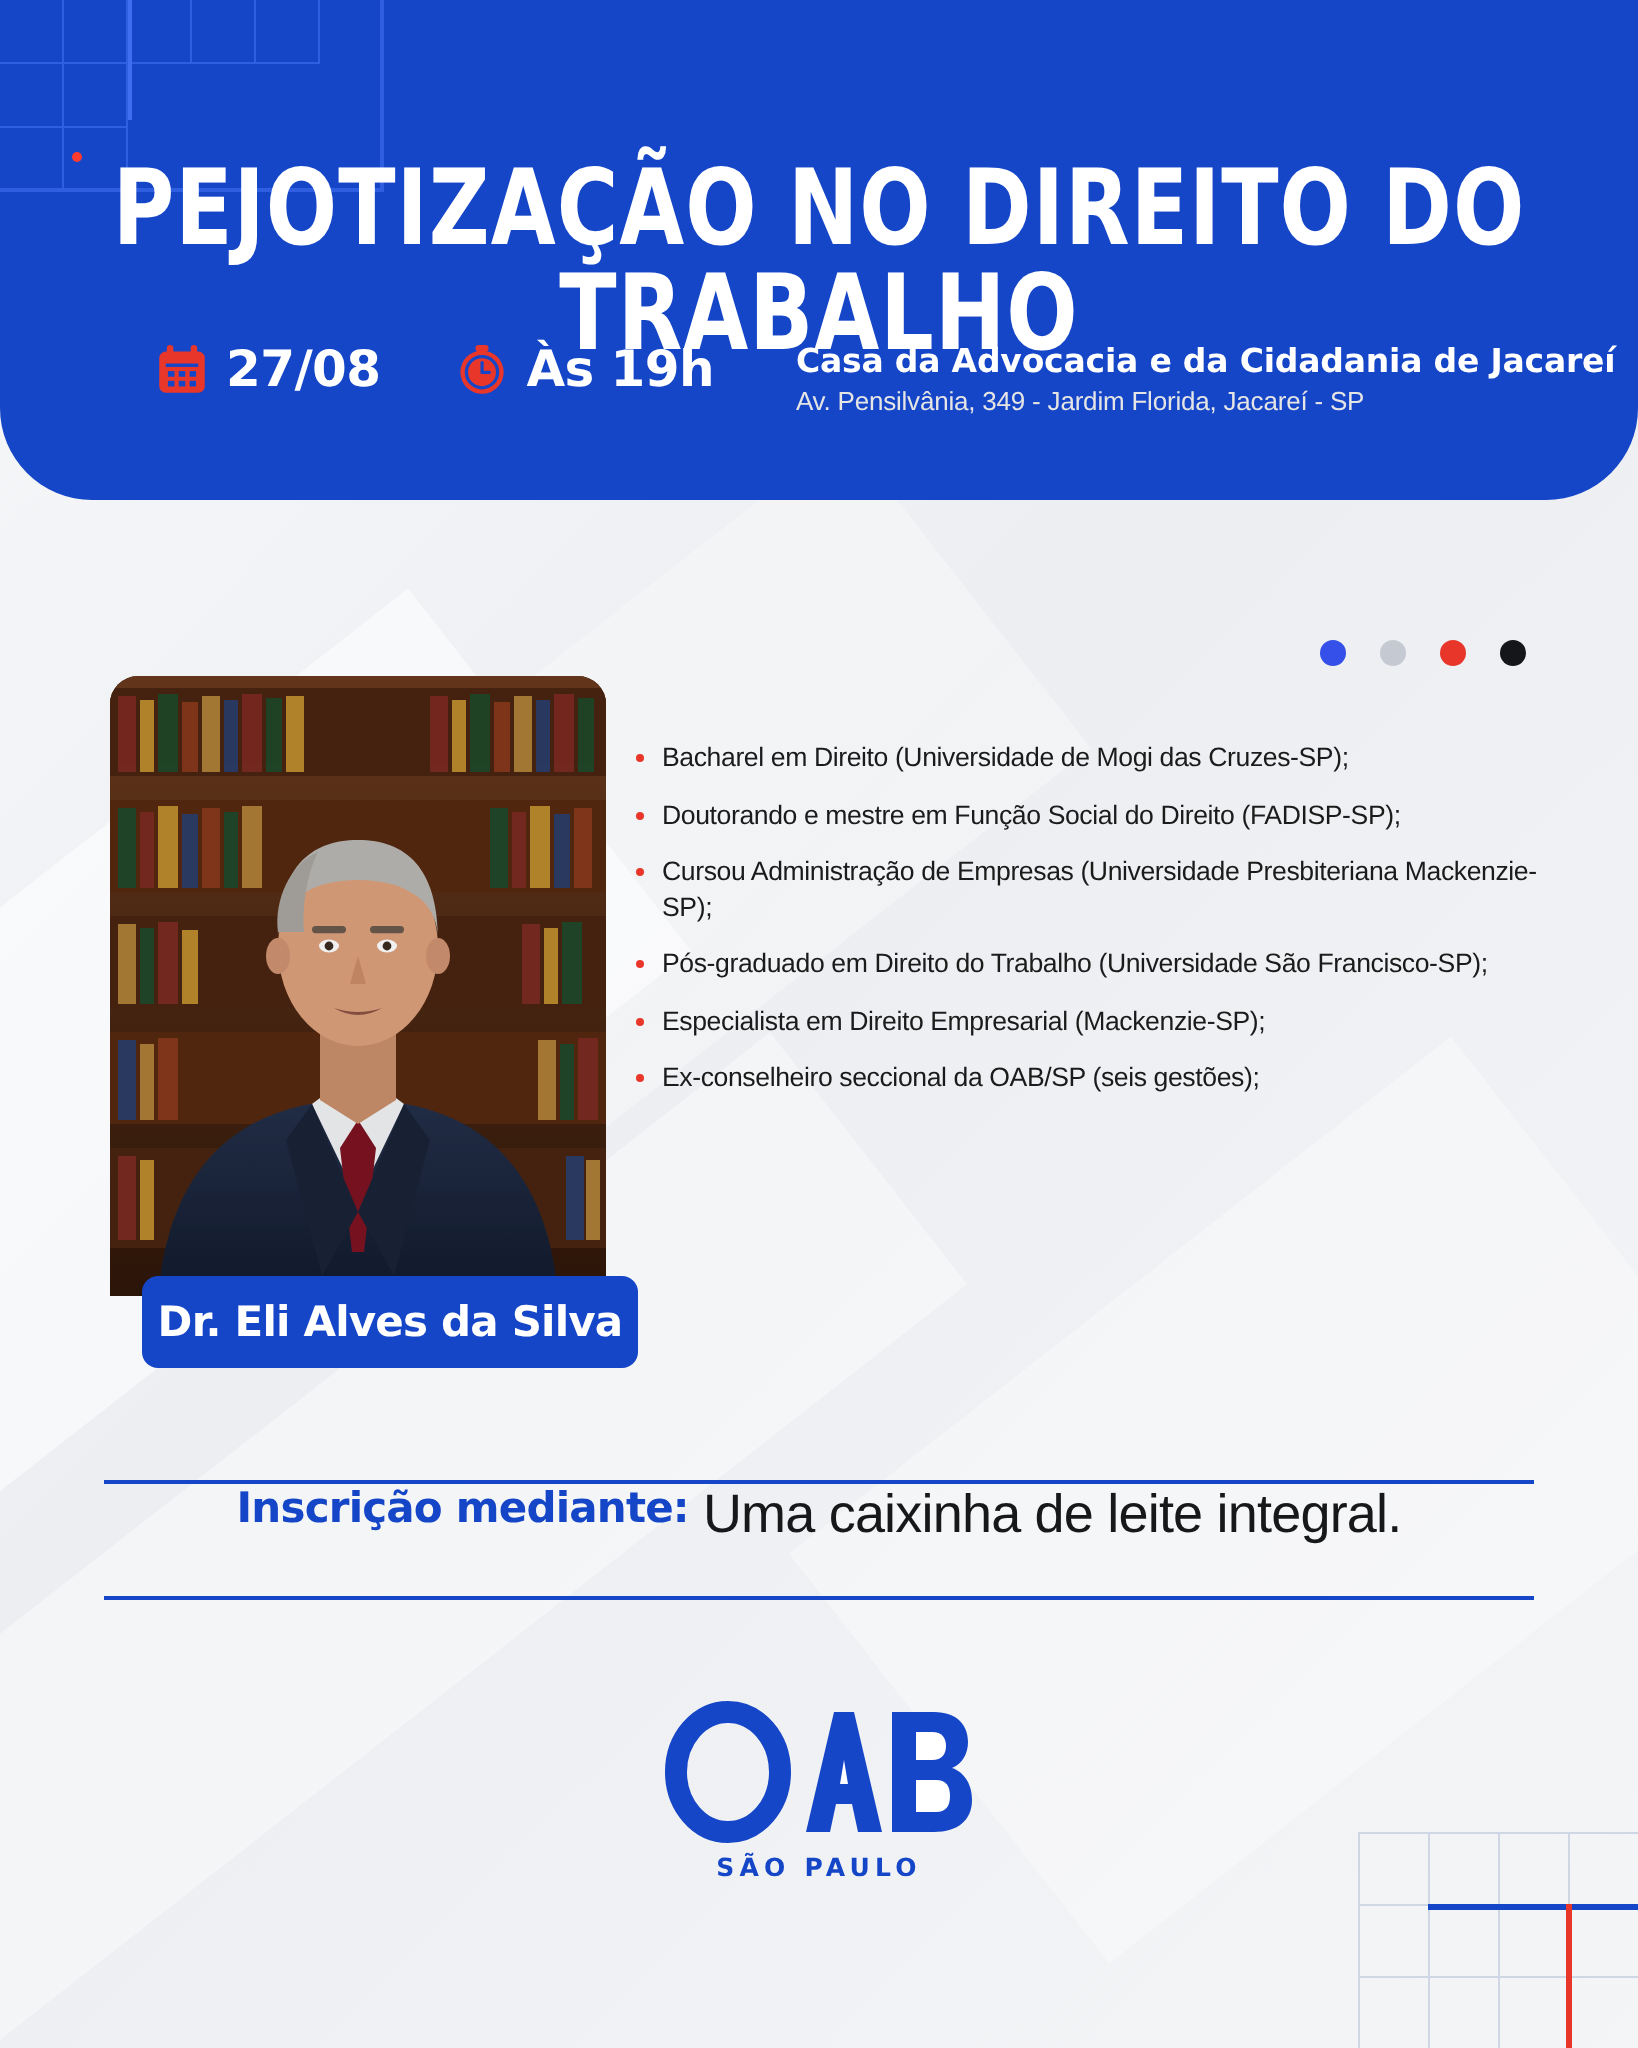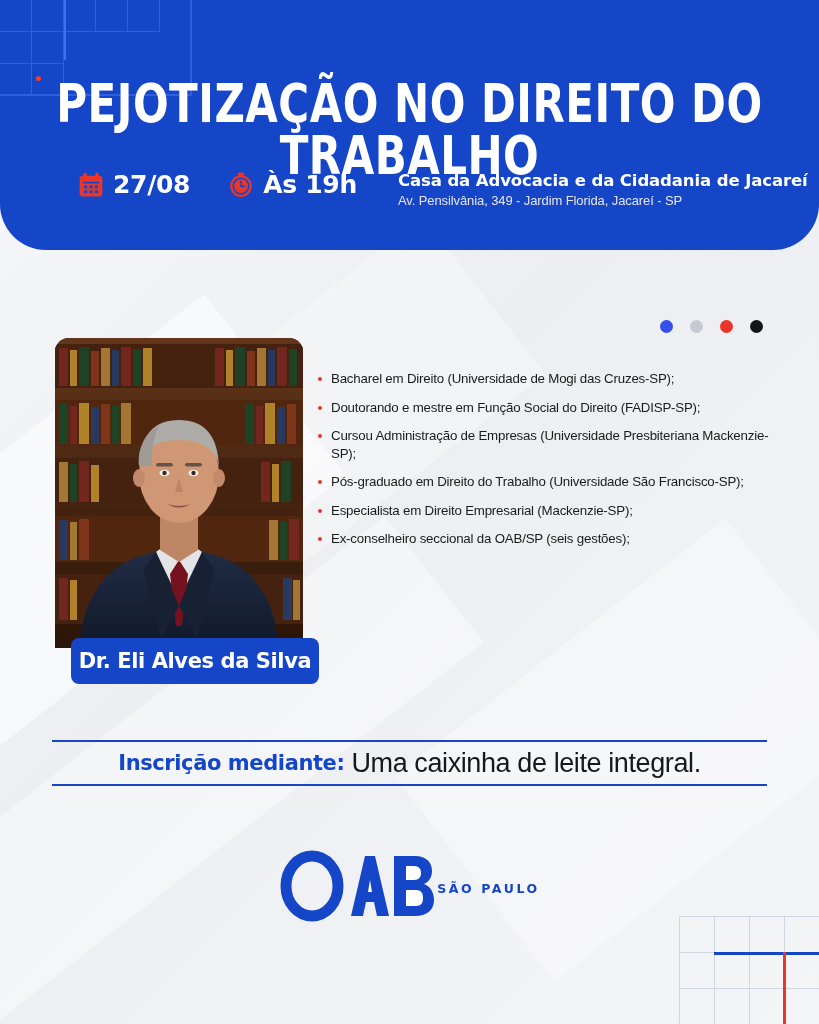--- a/index.html
+++ b/index.html
@@ -202,23 +202,23 @@
   }
 
   
   .reg {
     position: absolute;
     left: 52px;
     right: 52px;
     top: 740px;
     border-top: 2.5px solid #1546c8;
     border-bottom: 2.5px solid #1546c8;
-    height: 46px;
+    height: 60px;
     display: flex;
-    align-items: center;
+    align-items: flex-start;
     justify-content: center;
     gap: 7px;
   }
   .reg-label {
     color: #1546c8;
     font-size: 21px;
     font-weight: 700;
     font-family: "DejaVu Sans", sans-serif;
     letter-spacing: -0.4px;
   }
@@ -232,21 +232,21 @@
   
   .logo-wrap {
     position: absolute;
     left: 0; right: 0;
     top: 850px;
     display: flex;
     justify-content: center;
     align-items: flex-start;
     gap: 14px;
   }
-  .oab-block { display: flex; flex-direction: row; align-items: center; }
+  .oab-block { display: flex; flex-direction: column; align-items: center; }
   .oab-mark { font-size: 0; line-height: 0; }
   .oab-sub {
     margin-top: 4px;
     color: #1546c8;
     font-size: 12.5px;
     font-weight: 700;
     letter-spacing: 2.6px;
     font-family: "DejaVu Sans", sans-serif;
   }
   .sub-text {

